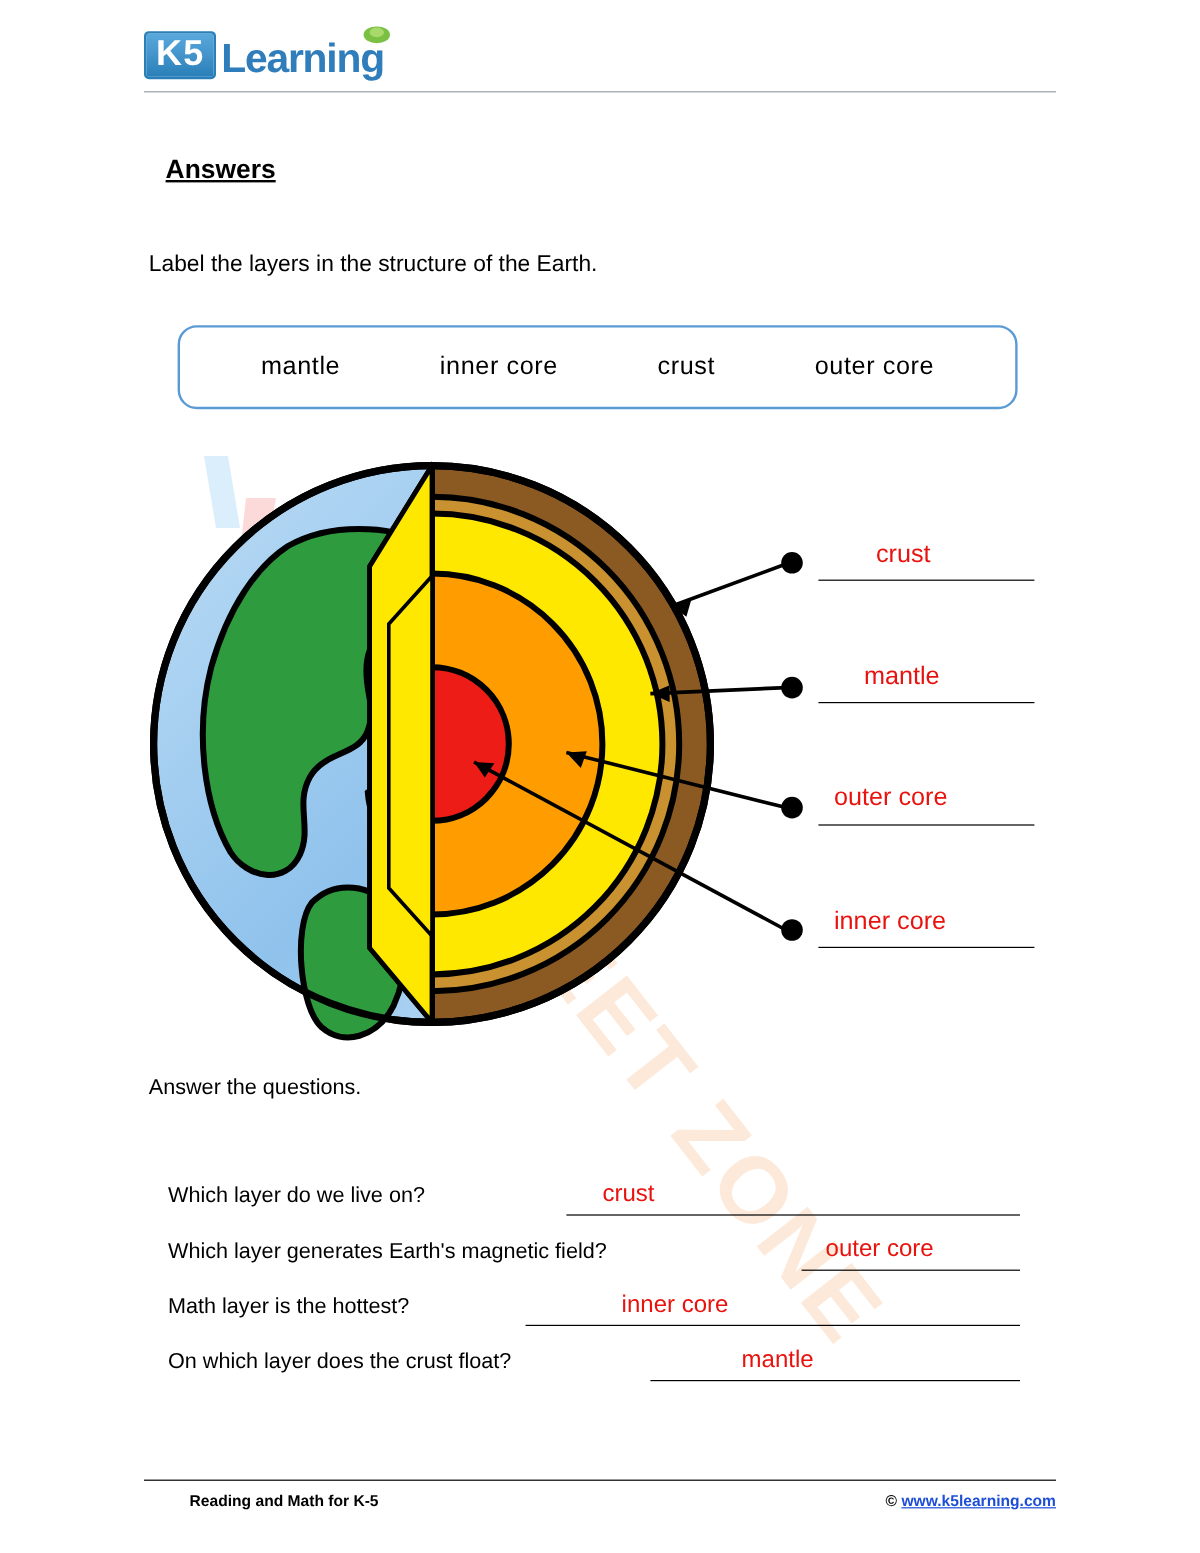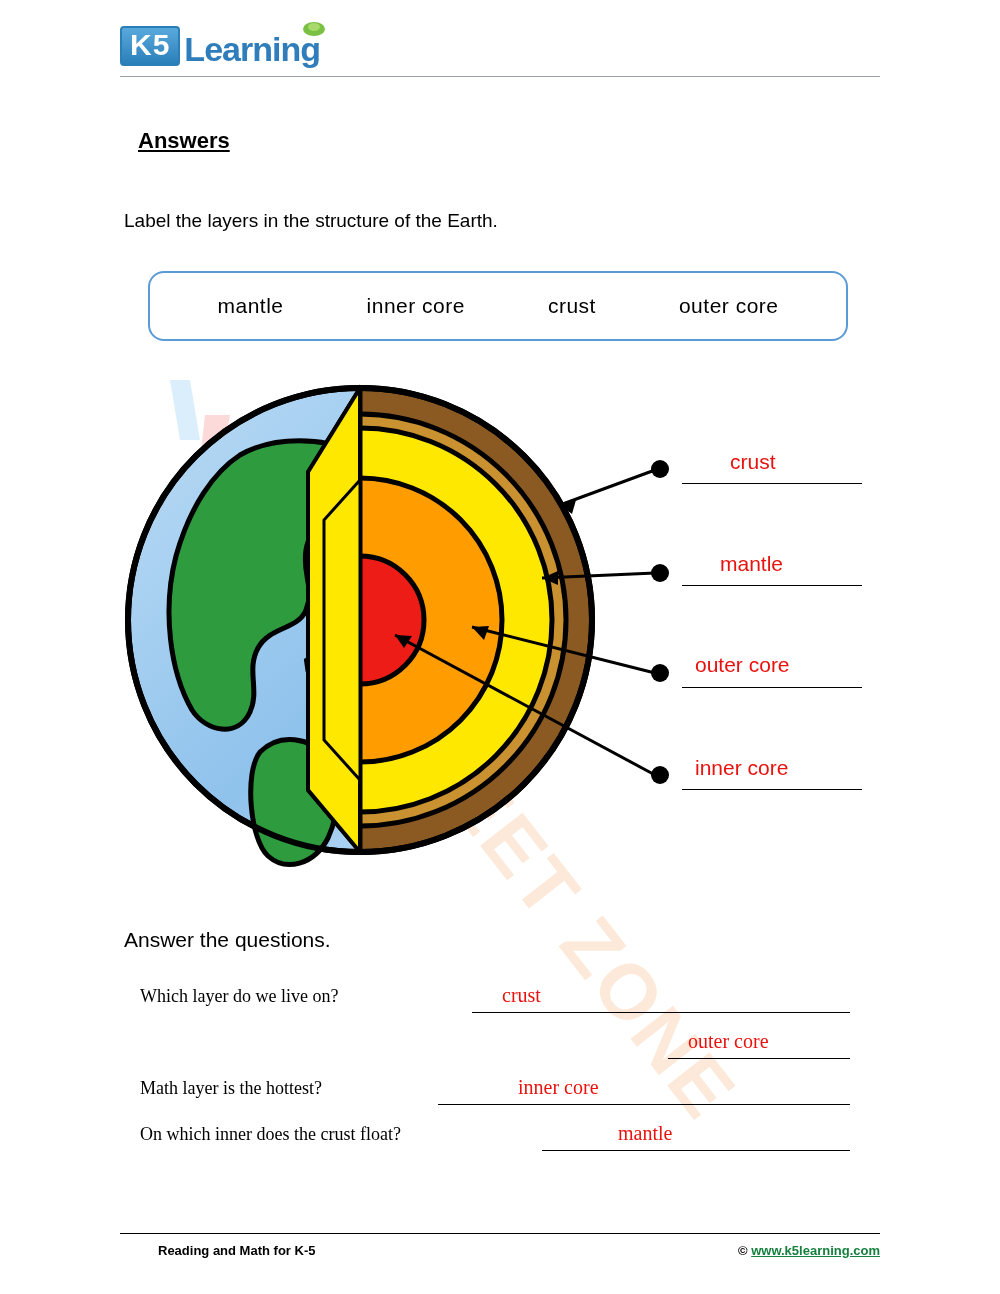--- a/index.html
+++ b/index.html
@@ -145,29 +145,28 @@
     position: absolute;
     height: 1px;
     background: #000;
     z-index: 2;
   }
 
   
   .q-head {
     position: absolute;
     left: 124px;
-    top: 928px;
-    font-size: 21px;
+    top: 896px;
+    font-size: 18px;
   }
   .q-list {
     position: absolute;
     left: 140px;
     top: 984px;
     width: 720px;
-    font-family: Liberation Serif, serif;
   }
   .q-row {
     position: relative;
     height: 46px;
   }
   .q-text {
     position: absolute;
     left: 0;
     top: 2px;
     font-size: 18px;
@@ -205,21 +204,21 @@
     margin-left: 36px;
   }
   .footer-right {
     position: absolute;
     right: 120px;
     top: 1243px;
     font-size: 13px;
     font-weight: bold;
   }
   .footer-right a {
-    color: #15803d;
+    color: #1d4ed8;
     text-decoration: underline;
   }
 </style>
 </head>
 <body>
 
 <div class="header">
   <div class="logo">
     <span class="logo-k5">K5</span>
     <span class="logo-word">
@@ -329,32 +328,33 @@
 
 <div class="q-list">
 
   <div class="q-row">
     <span class="q-text">Which layer do we live on?</span>
     <span class="q-line" style="left:332px; width:378px;"></span>
     <span class="q-ans" style="left:362px;">crust</span>
   </div>
 
   <div class="q-row">
+    <span class="q-text">Which layer generates Earth's magnetic field?</span>
     <span class="q-line" style="left:528px; width:182px;"></span>
     <span class="q-ans" style="left:548px;">outer core</span>
   </div>
 
   <div class="q-row">
     <span class="q-text">Math layer is the hottest?</span>
     <span class="q-line" style="left:298px; width:412px;"></span>
     <span class="q-ans" style="left:378px;">inner core</span>
   </div>
 
   <div class="q-row">
-    <span class="q-text">On which inner does the crust float?</span>
+    <span class="q-text">On which layer does the crust float?</span>
     <span class="q-line" style="left:402px; width:308px;"></span>
     <span class="q-ans" style="left:478px;">mantle</span>
   </div>
 
 </div>
 
 <div class="footer-rule"></div>
 <div class="footer-left">Reading and Math for K-5</div>
 <div class="footer-right">
   <span>©</span>

